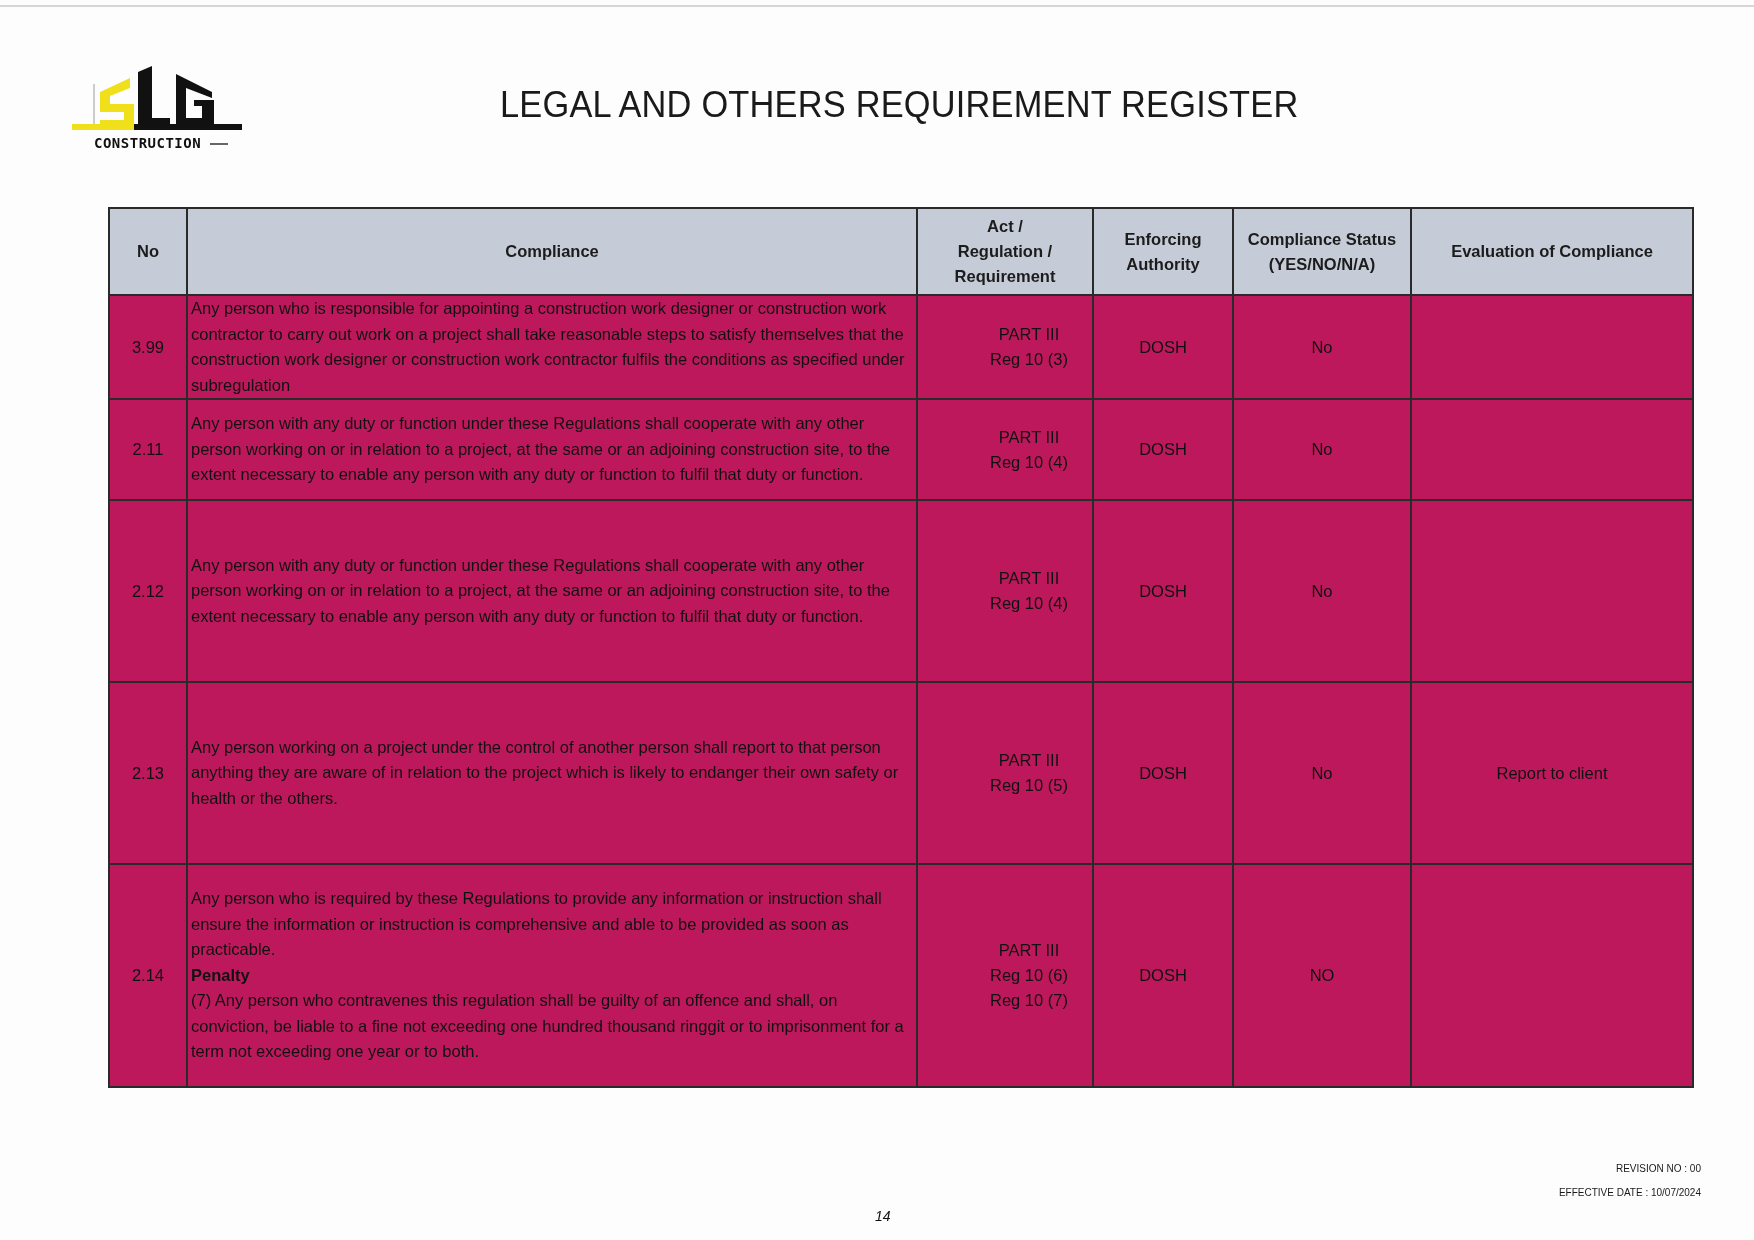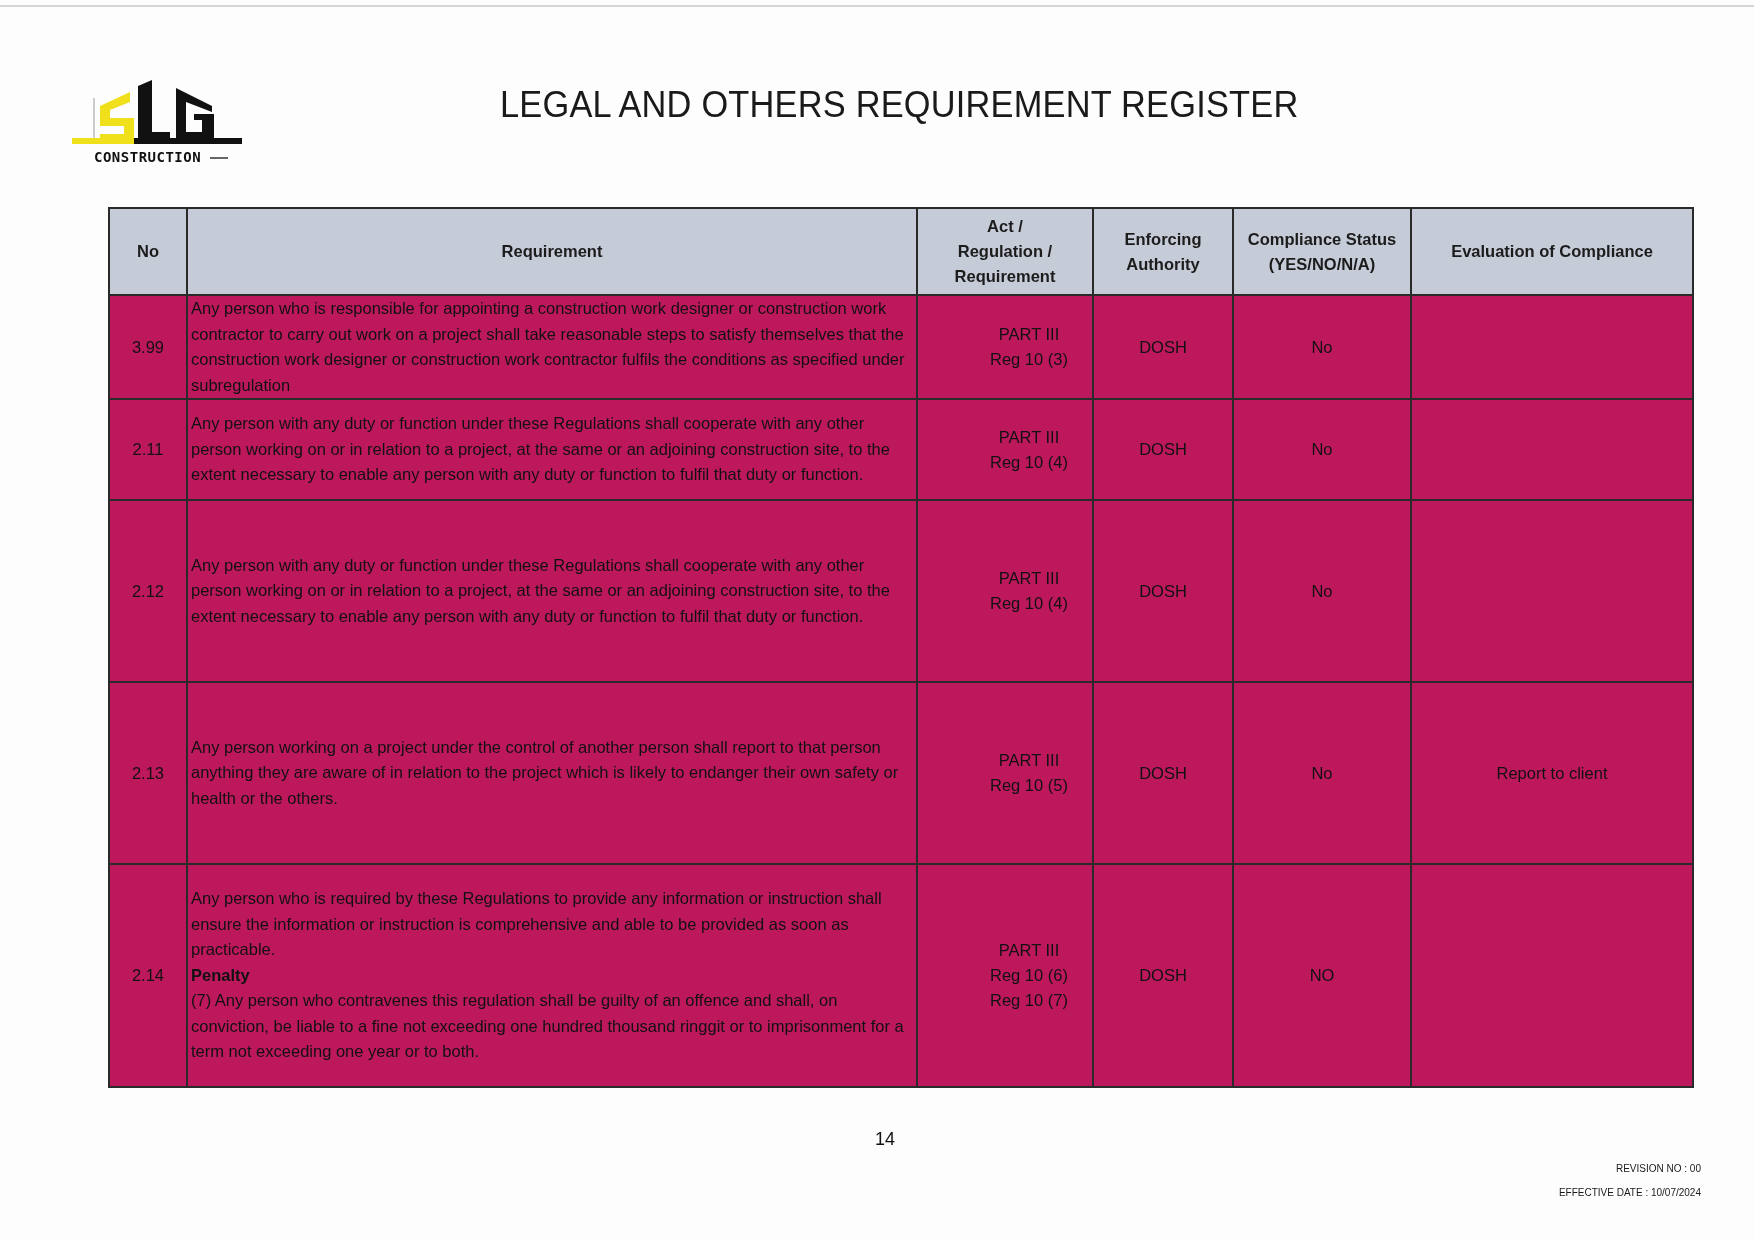--- a/index.html
+++ b/index.html
@@ -16,21 +16,21 @@
       color: #111;
     }
     .top-rule {
       position: absolute;
       left: 0; top: 5px;
       width: 1754px; height: 2px;
       background: #d6d6d6;
     }
     .logo {
       position: absolute;
-      left: 72px; top: 80px;
+      left: 72px; top: 66px;
       width: 172px; height: 90px;
     }
     .logo svg { display: block; }
     .title {
       position: absolute;
       left: 500px; top: 84px;
       font-size: 37px;
       letter-spacing: 0.2px;
       color: #1a1a1a;
       white-space: nowrap;
@@ -69,22 +69,23 @@
     table.register td.desc {
       text-align: left;
       padding-left: 3px;
       padding-right: 4px;
       line-height: 25.5px;
     }
     .penalty { font-weight: bold; display: block; }
     .multiline span { display: block; margin-left: 48px; }
     .page-number {
       position: absolute;
-      left: 875px; top: 1129px;
-      font-size: 18px;
+      left: 875px; top: 1208px;
+      font-size: 14px;
+      font-style: italic;
     }
     .revision {
       position: absolute;
       right: 53px; top: 1157px;
       text-align: right;
       font-size: 10px;
       line-height: 24px;
       color: #1a1a1a;
     }
   </style>
@@ -120,21 +121,21 @@
     <col style="width:78px">
     <col style="width:730px">
     <col style="width:176px">
     <col style="width:140px">
     <col style="width:178px">
     <col style="width:282px">
   </colgroup>
   <thead>
     <tr>
       <th>No</th>
-      <th>Requirement</th>
+      <th>Compliance</th>
       <th>
           <div style="padding:0 30px">Act / Regulation / Requirement</div>
         </th>
       <th>
           <div style="padding:0 28px">Enforcing Authority</div>
         </th>
       <th>
           <div style="padding:0 10px">Compliance Status (YES/NO/N/A)</div>
         </th>
       <th>Evaluation of Compliance</th>

